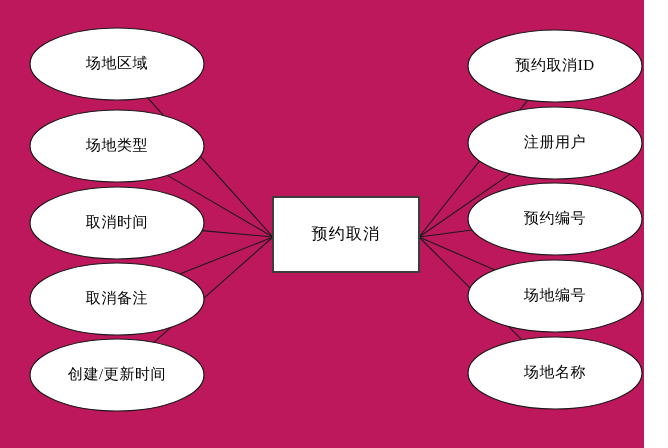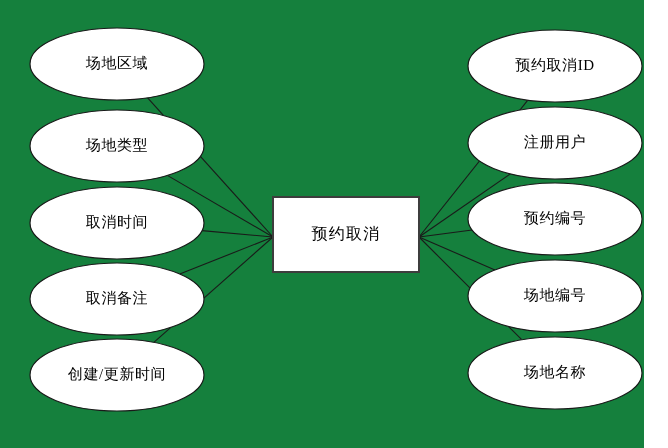--- a/index.html
+++ b/index.html
@@ -7,21 +7,21 @@
     padding: 0;
     background: #ffffff;
   }
   body {
     font-family: "Liberation Serif", "DejaVu Serif", serif;
   }
   #diagram-canvas {
     position: relative;
     width: 644px;
     height: 448px;
-    background: #15803d;
+    background: #be185d;
     overflow: hidden;
   }
   #er-svg {
     position: absolute;
     top: 0;
     left: 0;
     width: 668px;
     height: 448px;
   }
   .edge-line {

